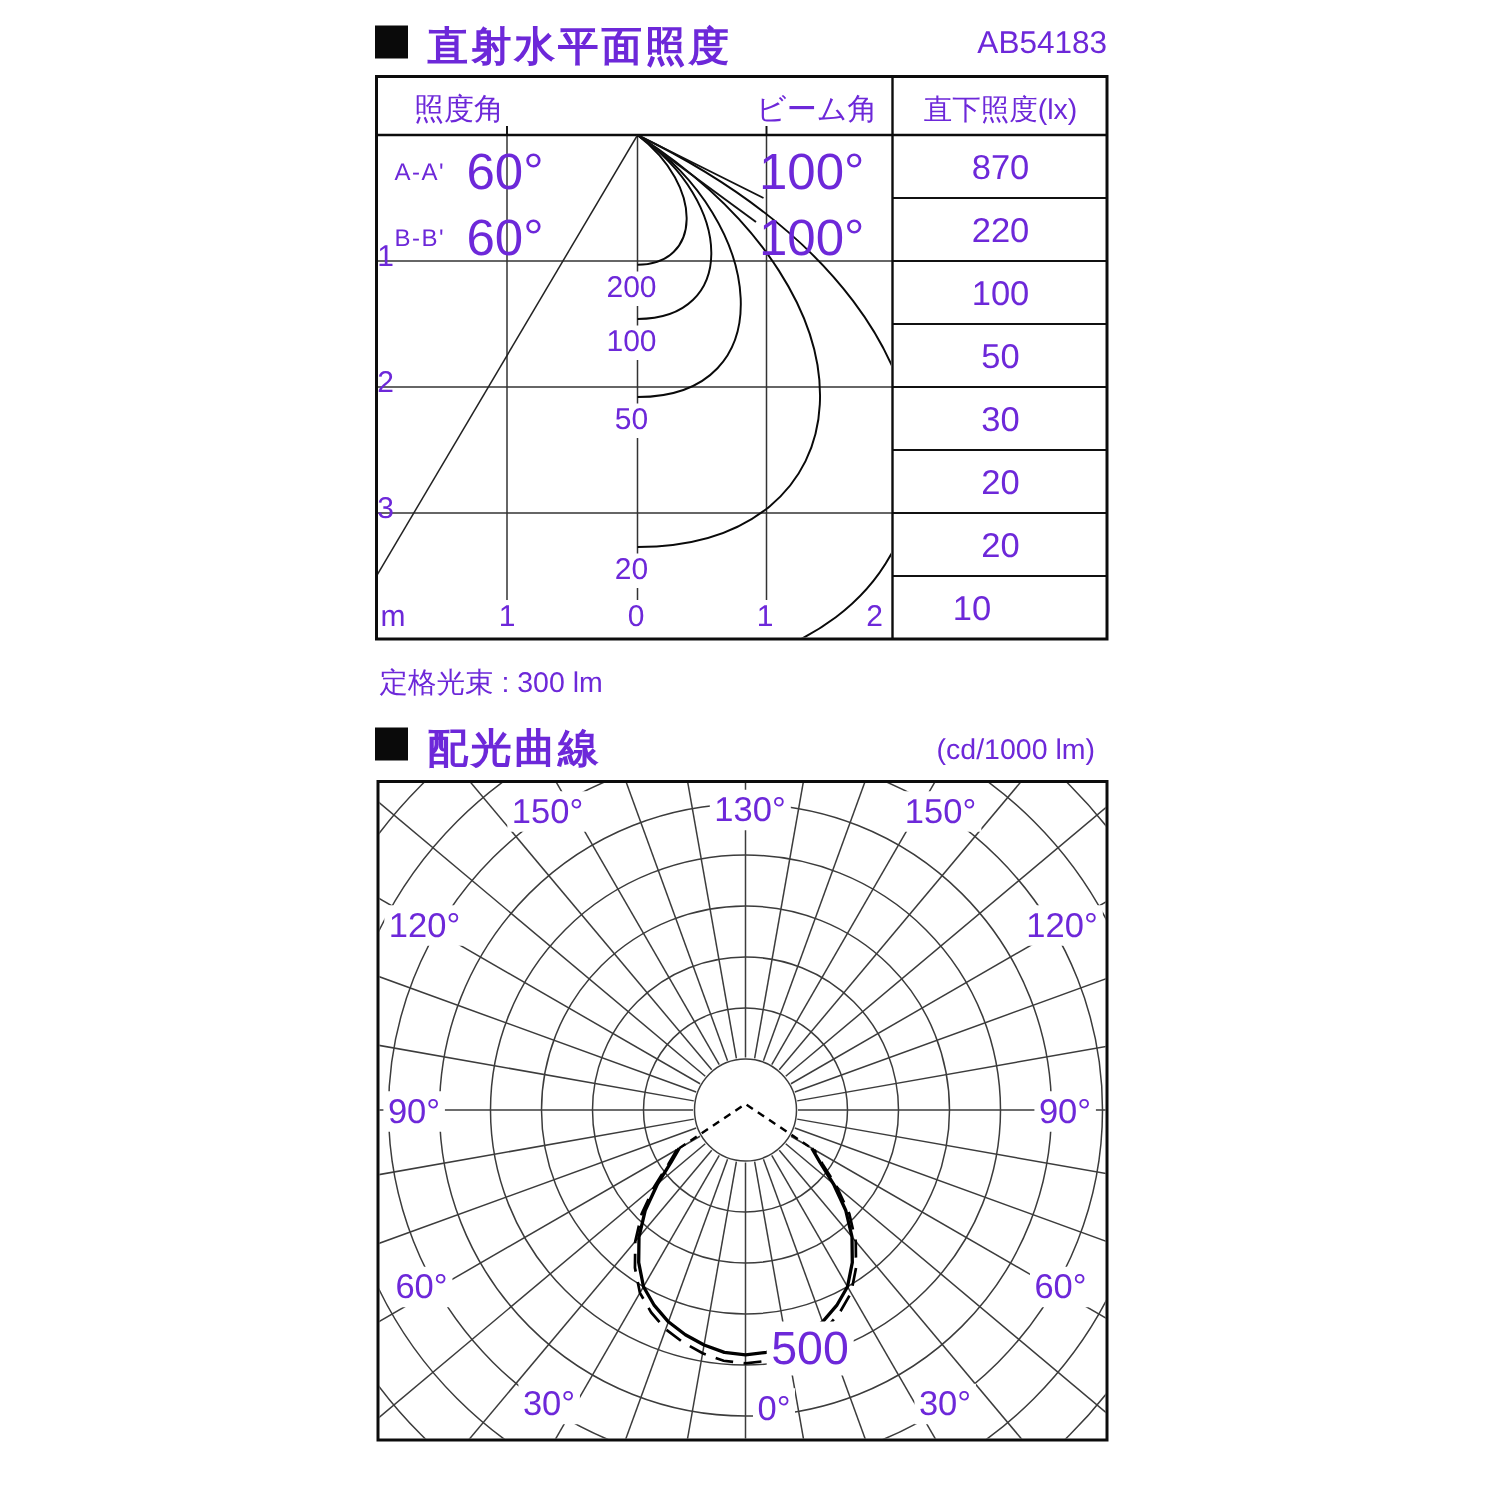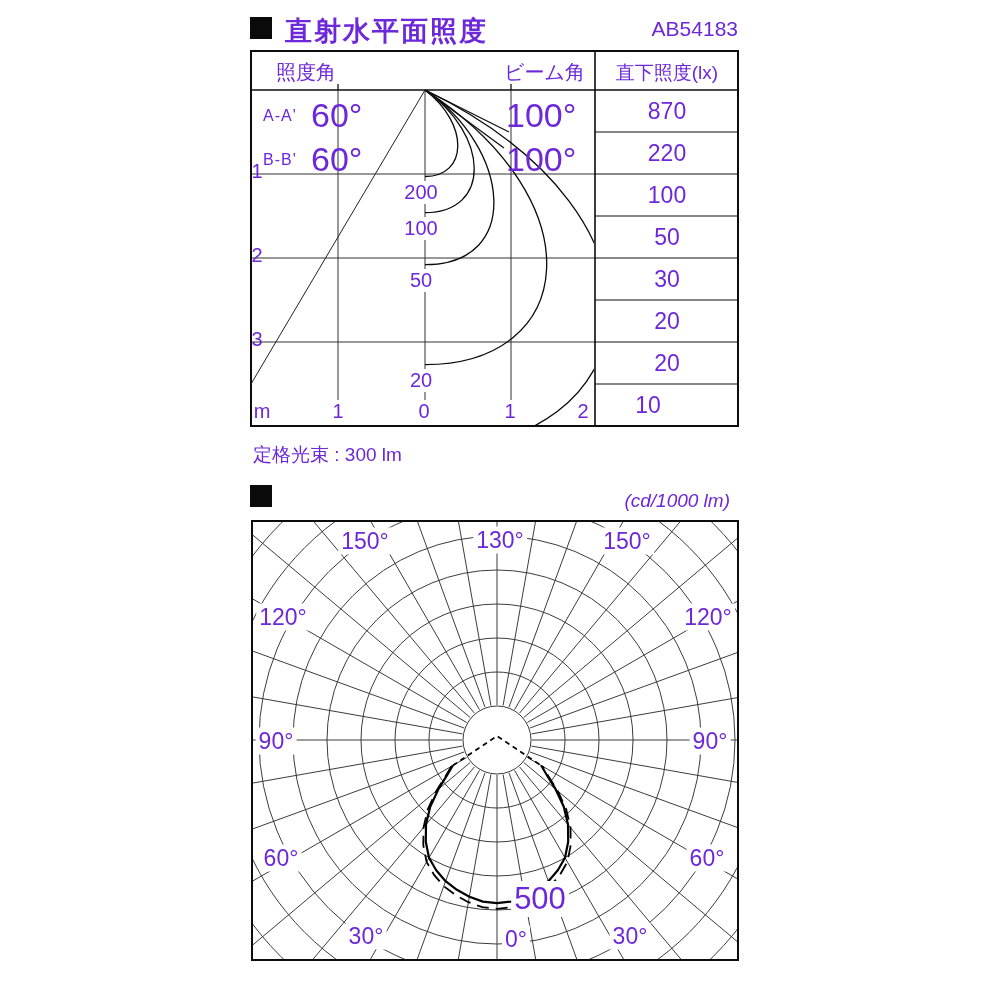--- a/index.html
+++ b/index.html
@@ -94,21 +94,22 @@
       <div class="abs tval" style="left: 596px; top: 216px; width: 142px; height: 42px; line-height: 42px;">50</div>
       <div class="abs tval" style="left: 596px; top: 258px; width: 142px; height: 42px; line-height: 42px;">30</div>
       <div class="abs tval" style="left: 596px; top: 300px; width: 142px; height: 42px; line-height: 42px;">20</div>
       <div class="abs tval" style="left: 596px; top: 342px; width: 142px; height: 42px; line-height: 42px;">20</div>
       <div class="abs tval" style="left: 577px; top: 384px; width: 142px; height: 42px; line-height: 42px;">10</div>
     </div>
 
   <div class="abs note" style="left:253px;top:442px;">定格光束 : 300 lm</div>
 
   <div class="sq" style="left:250px;top:485px;"></div>
-  <div class="abs unit" style="right:270px;top:490px;font-style:italic;">(cd/1000 lm)</div>
+  <div class="abs h1" style="left:285px;top:481px;">配光曲線</div>
+  <div class="abs unit" style="right:270px;top:490px;">(cd/1000 lm)</div>
 
   <svg id="polar-svg" width="1000" height="1000" viewBox="0 0 1000 1000">
       <clipPath id="pclip">
         <rect x="253" y="522" width="484" height="437"></rect>
       </clipPath>
       <g clip-path="url(#pclip)">
         <circle cx="497" cy="740" r="34" fill="none" stroke="#3c3c3c" stroke-width="1"></circle>
         <circle cx="497" cy="740" r="68" fill="none" stroke="#3c3c3c" stroke-width="1"></circle>
         <circle cx="497" cy="740" r="102" fill="none" stroke="#3c3c3c" stroke-width="1"></circle>
         <circle cx="497" cy="740" r="136" fill="none" stroke="#3c3c3c" stroke-width="1"></circle>

